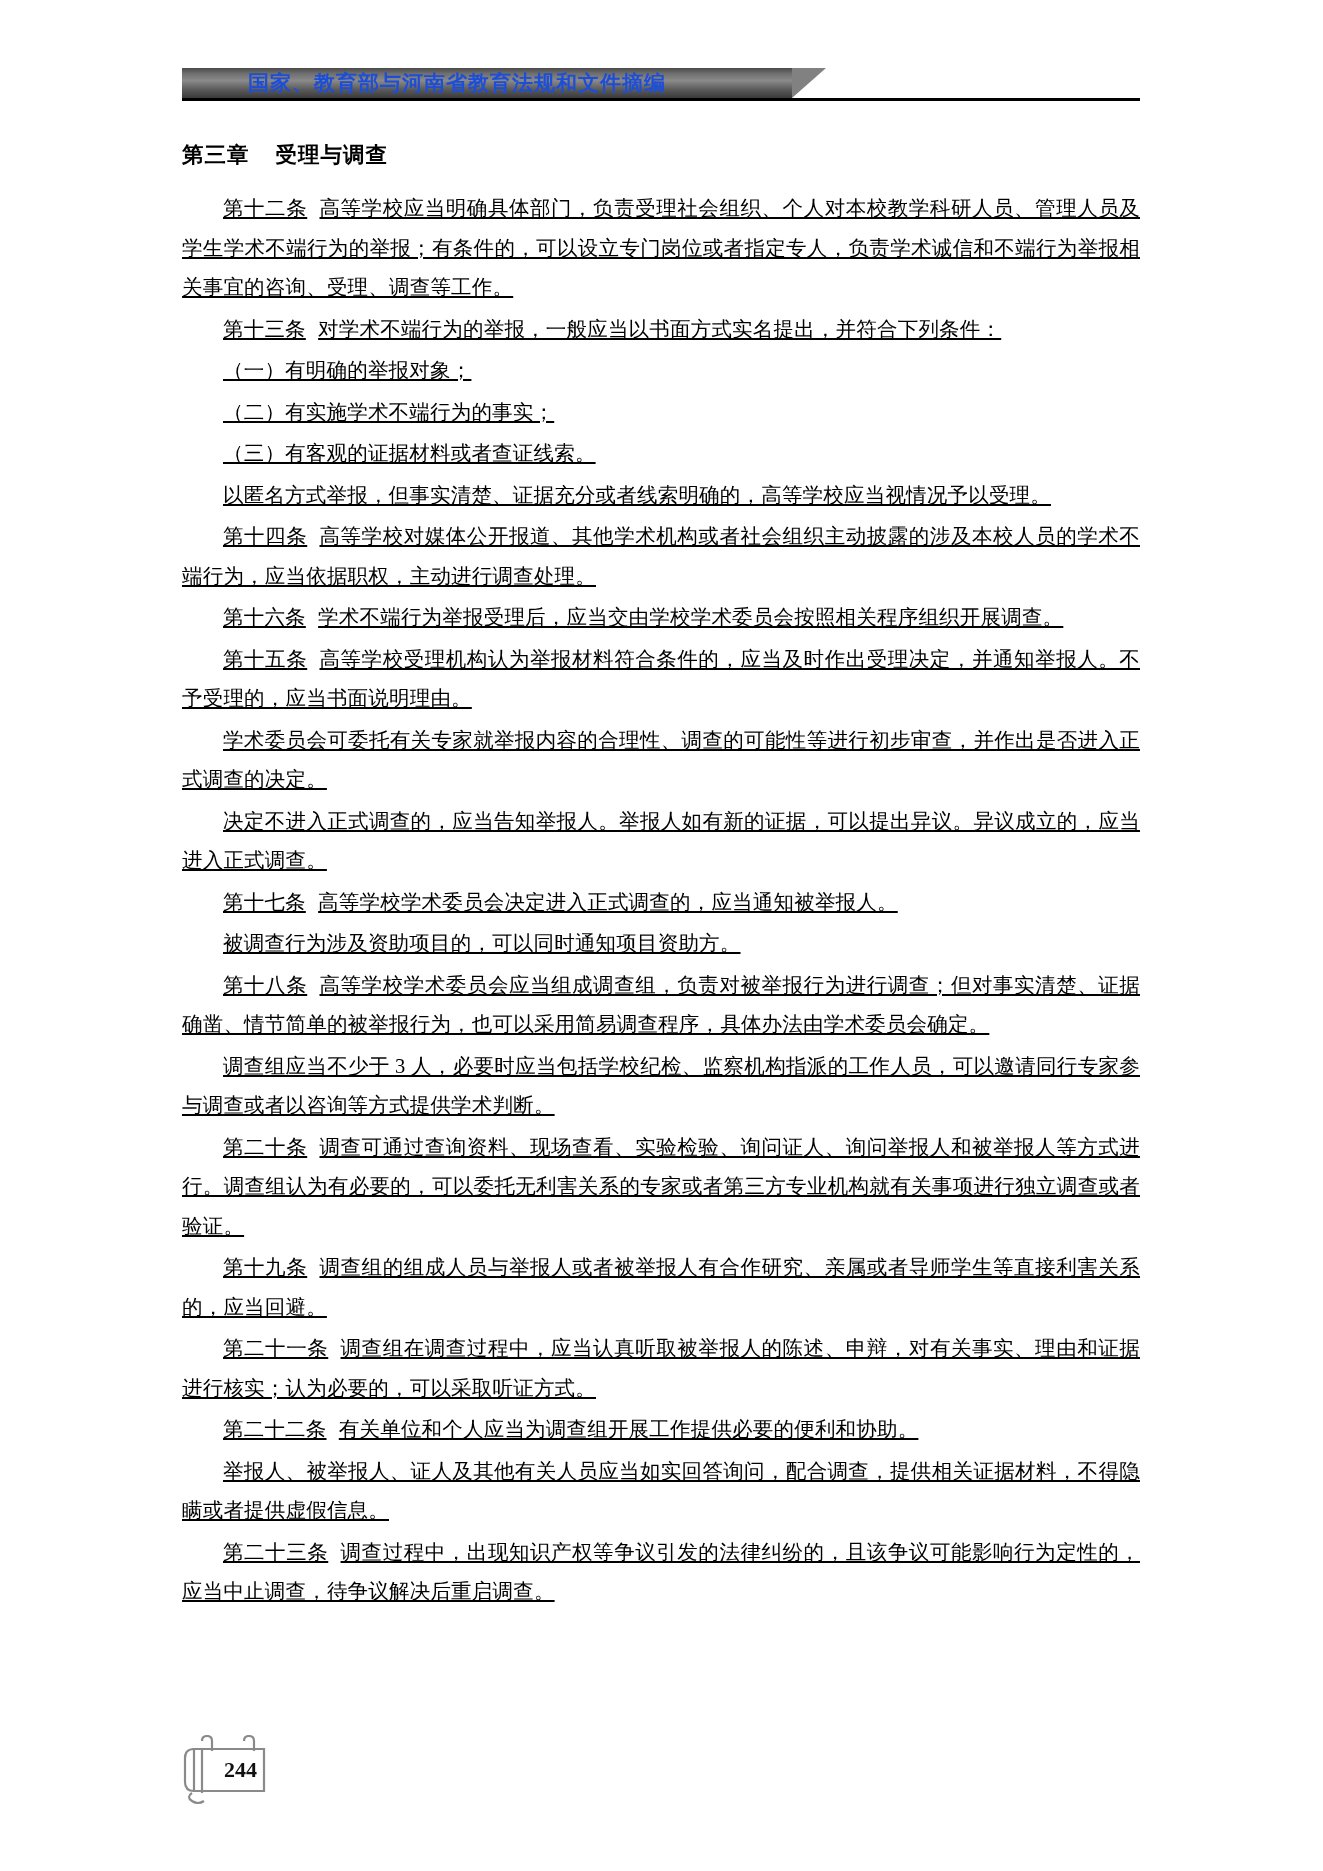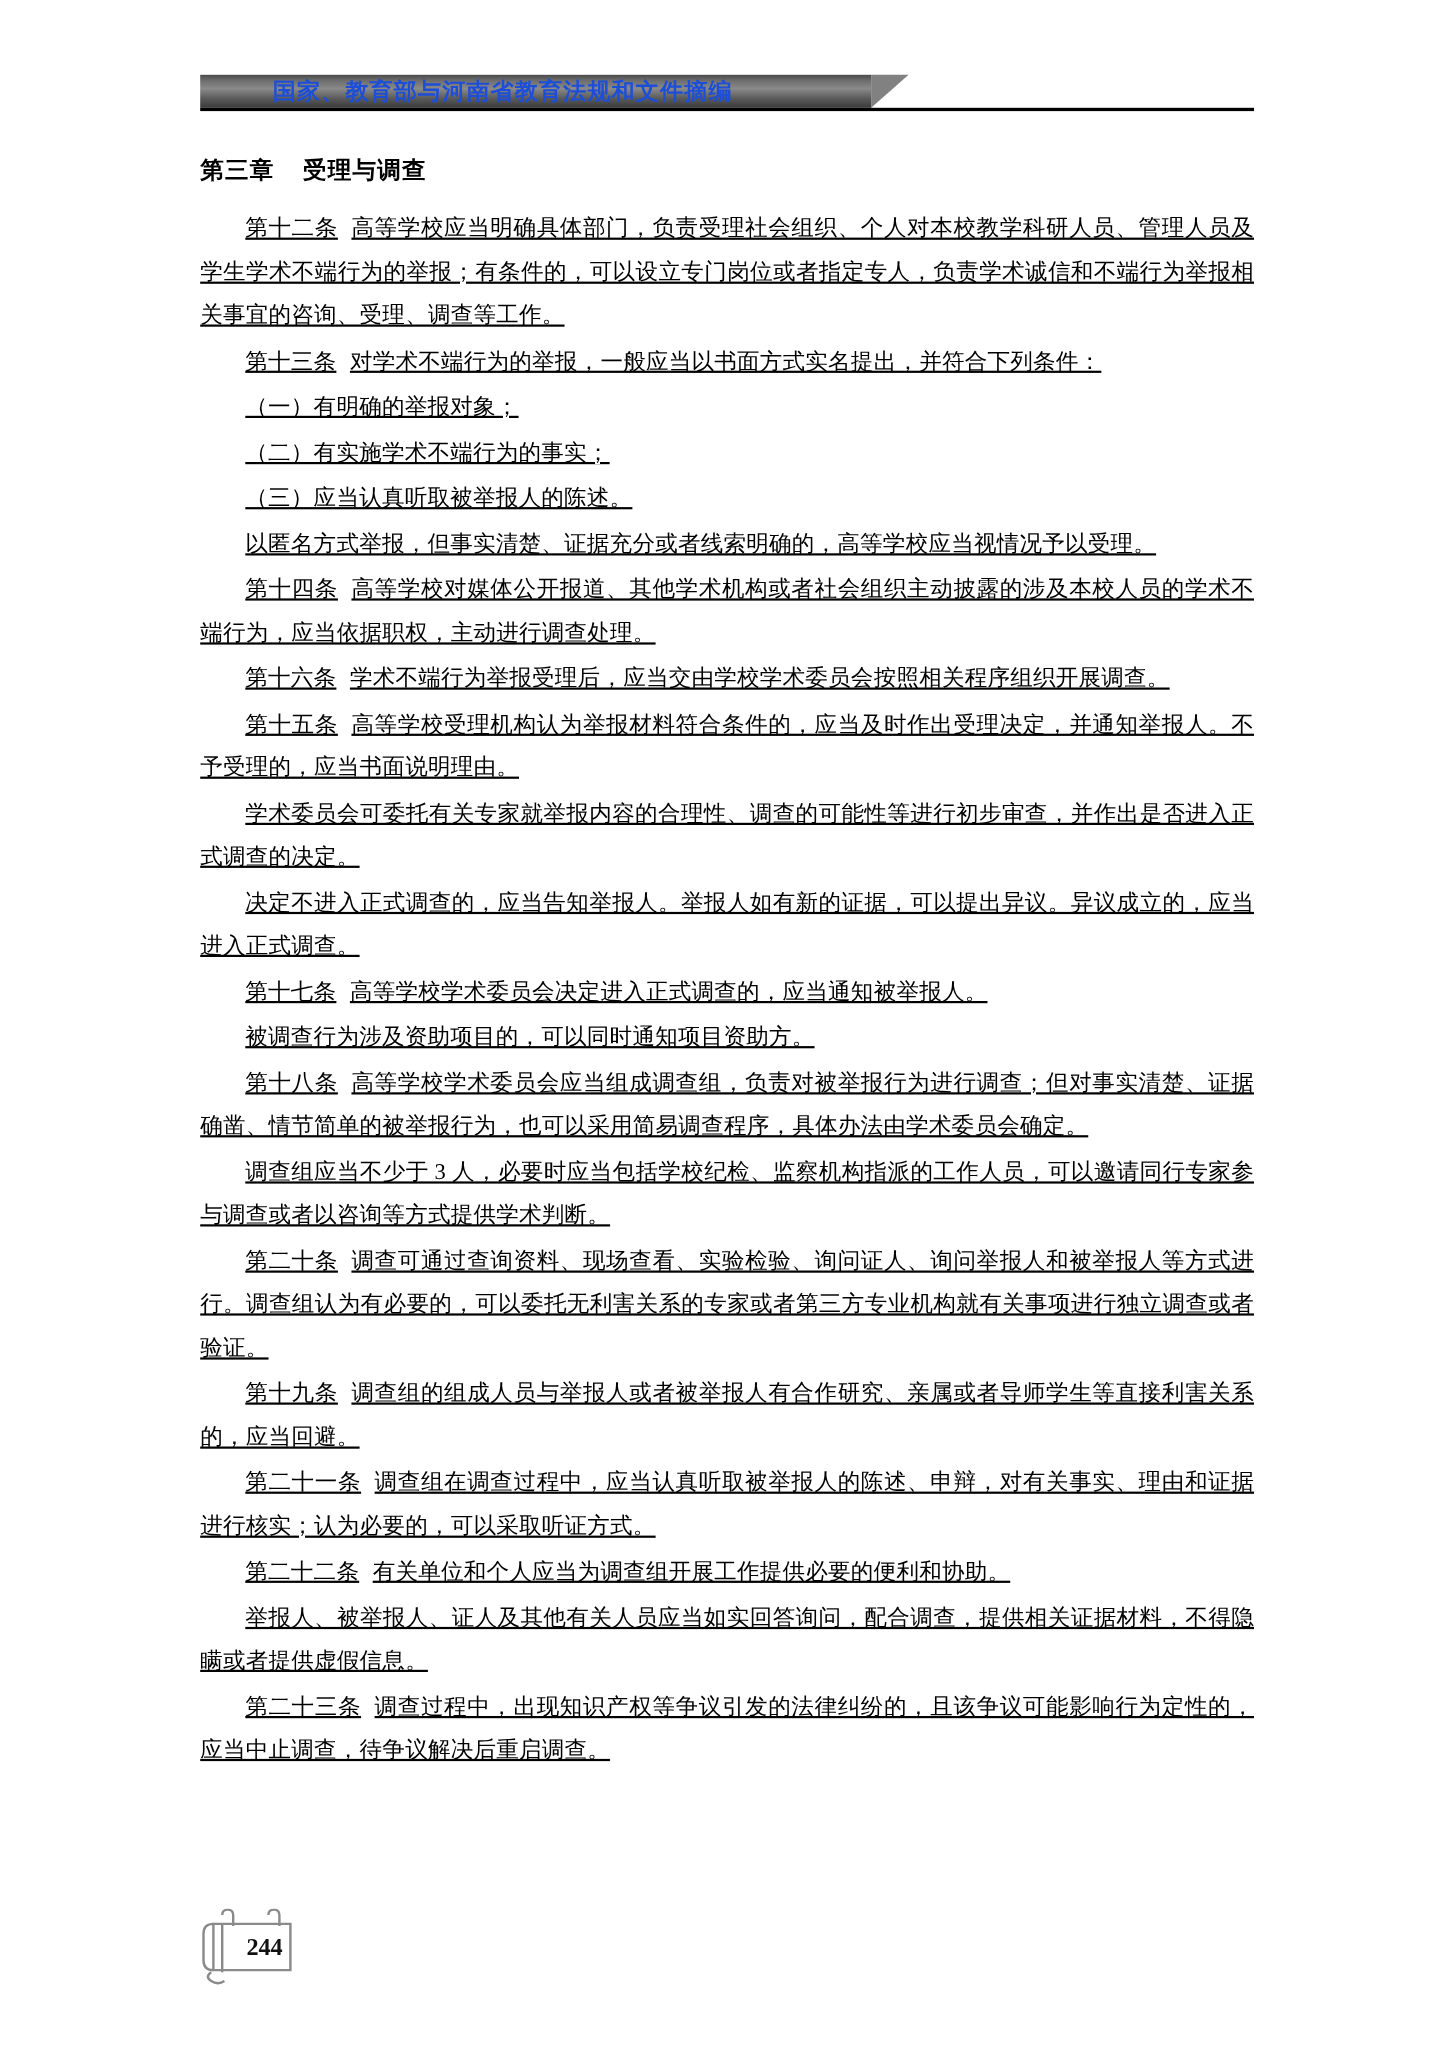--- a/index.html
+++ b/index.html
@@ -144,21 +144,21 @@
 
   <div class="content">
     <h2 class="chapter-title">
       <span>第三章</span><span class="gap"></span><span>受理与调查</span>
     </h2>
     <div id="paras">
         <p class="para"><span class="art">第十二条</span><span>高等学校应当明确具体部门，负责受理社会组织、个人对本校教学科研人员、管理人员及学生学术不端行为的举报；有条件的，可以设立专门岗位或者指定专人，负责学术诚信和不端行为举报相关事宜的咨询、受理、调查等工作。</span></p>
         <p class="para"><span class="art">第十三条</span><span>对学术不端行为的举报，一般应当以书面方式实名提出，并符合下列条件：</span></p>
         <p class="para"><span>（一）有明确的举报对象；</span></p>
         <p class="para"><span>（二）有实施学术不端行为的事实；</span></p>
-        <p class="para"><span>（三）应当认真听取被举报人的陈述。</span></p>
+        <p class="para"><span>（三）有客观的证据材料或者查证线索。</span></p>
         <p class="para"><span>以匿名方式举报，但事实清楚、证据充分或者线索明确的，高等学校应当视情况予以受理。</span></p>
         <p class="para"><span class="art">第十四条</span><span>高等学校对媒体公开报道、其他学术机构或者社会组织主动披露的涉及本校人员的学术不端行为，应当依据职权，主动进行调查处理。</span></p>
         <p class="para"><span class="art">第十六条</span><span>学术不端行为举报受理后，应当交由学校学术委员会按照相关程序组织开展调查。</span></p>
         <p class="para"><span class="art">第十五条</span><span>高等学校受理机构认为举报材料符合条件的，应当及时作出受理决定，并通知举报人。不予受理的，应当书面说明理由。</span></p>
         <p class="para"><span>学术委员会可委托有关专家就举报内容的合理性、调查的可能性等进行初步审查，并作出是否进入正式调查的决定。</span></p>
         <p class="para"><span>决定不进入正式调查的，应当告知举报人。举报人如有新的证据，可以提出异议。异议成立的，应当进入正式调查。</span></p>
         <p class="para"><span class="art">第十七条</span><span>高等学校学术委员会决定进入正式调查的，应当通知被举报人。</span></p>
         <p class="para"><span>被调查行为涉及资助项目的，可以同时通知项目资助方。</span></p>
         <p class="para"><span class="art">第十八条</span><span>高等学校学术委员会应当组成调查组，负责对被举报行为进行调查；但对事实清楚、证据确凿、情节简单的被举报行为，也可以采用简易调查程序，具体办法由学术委员会确定。</span></p>
         <p class="para"><span>调查组应当不少于 3 人，必要时应当包括学校纪检、监察机构指派的工作人员，可以邀请同行专家参与调查或者以咨询等方式提供学术判断。</span></p>

